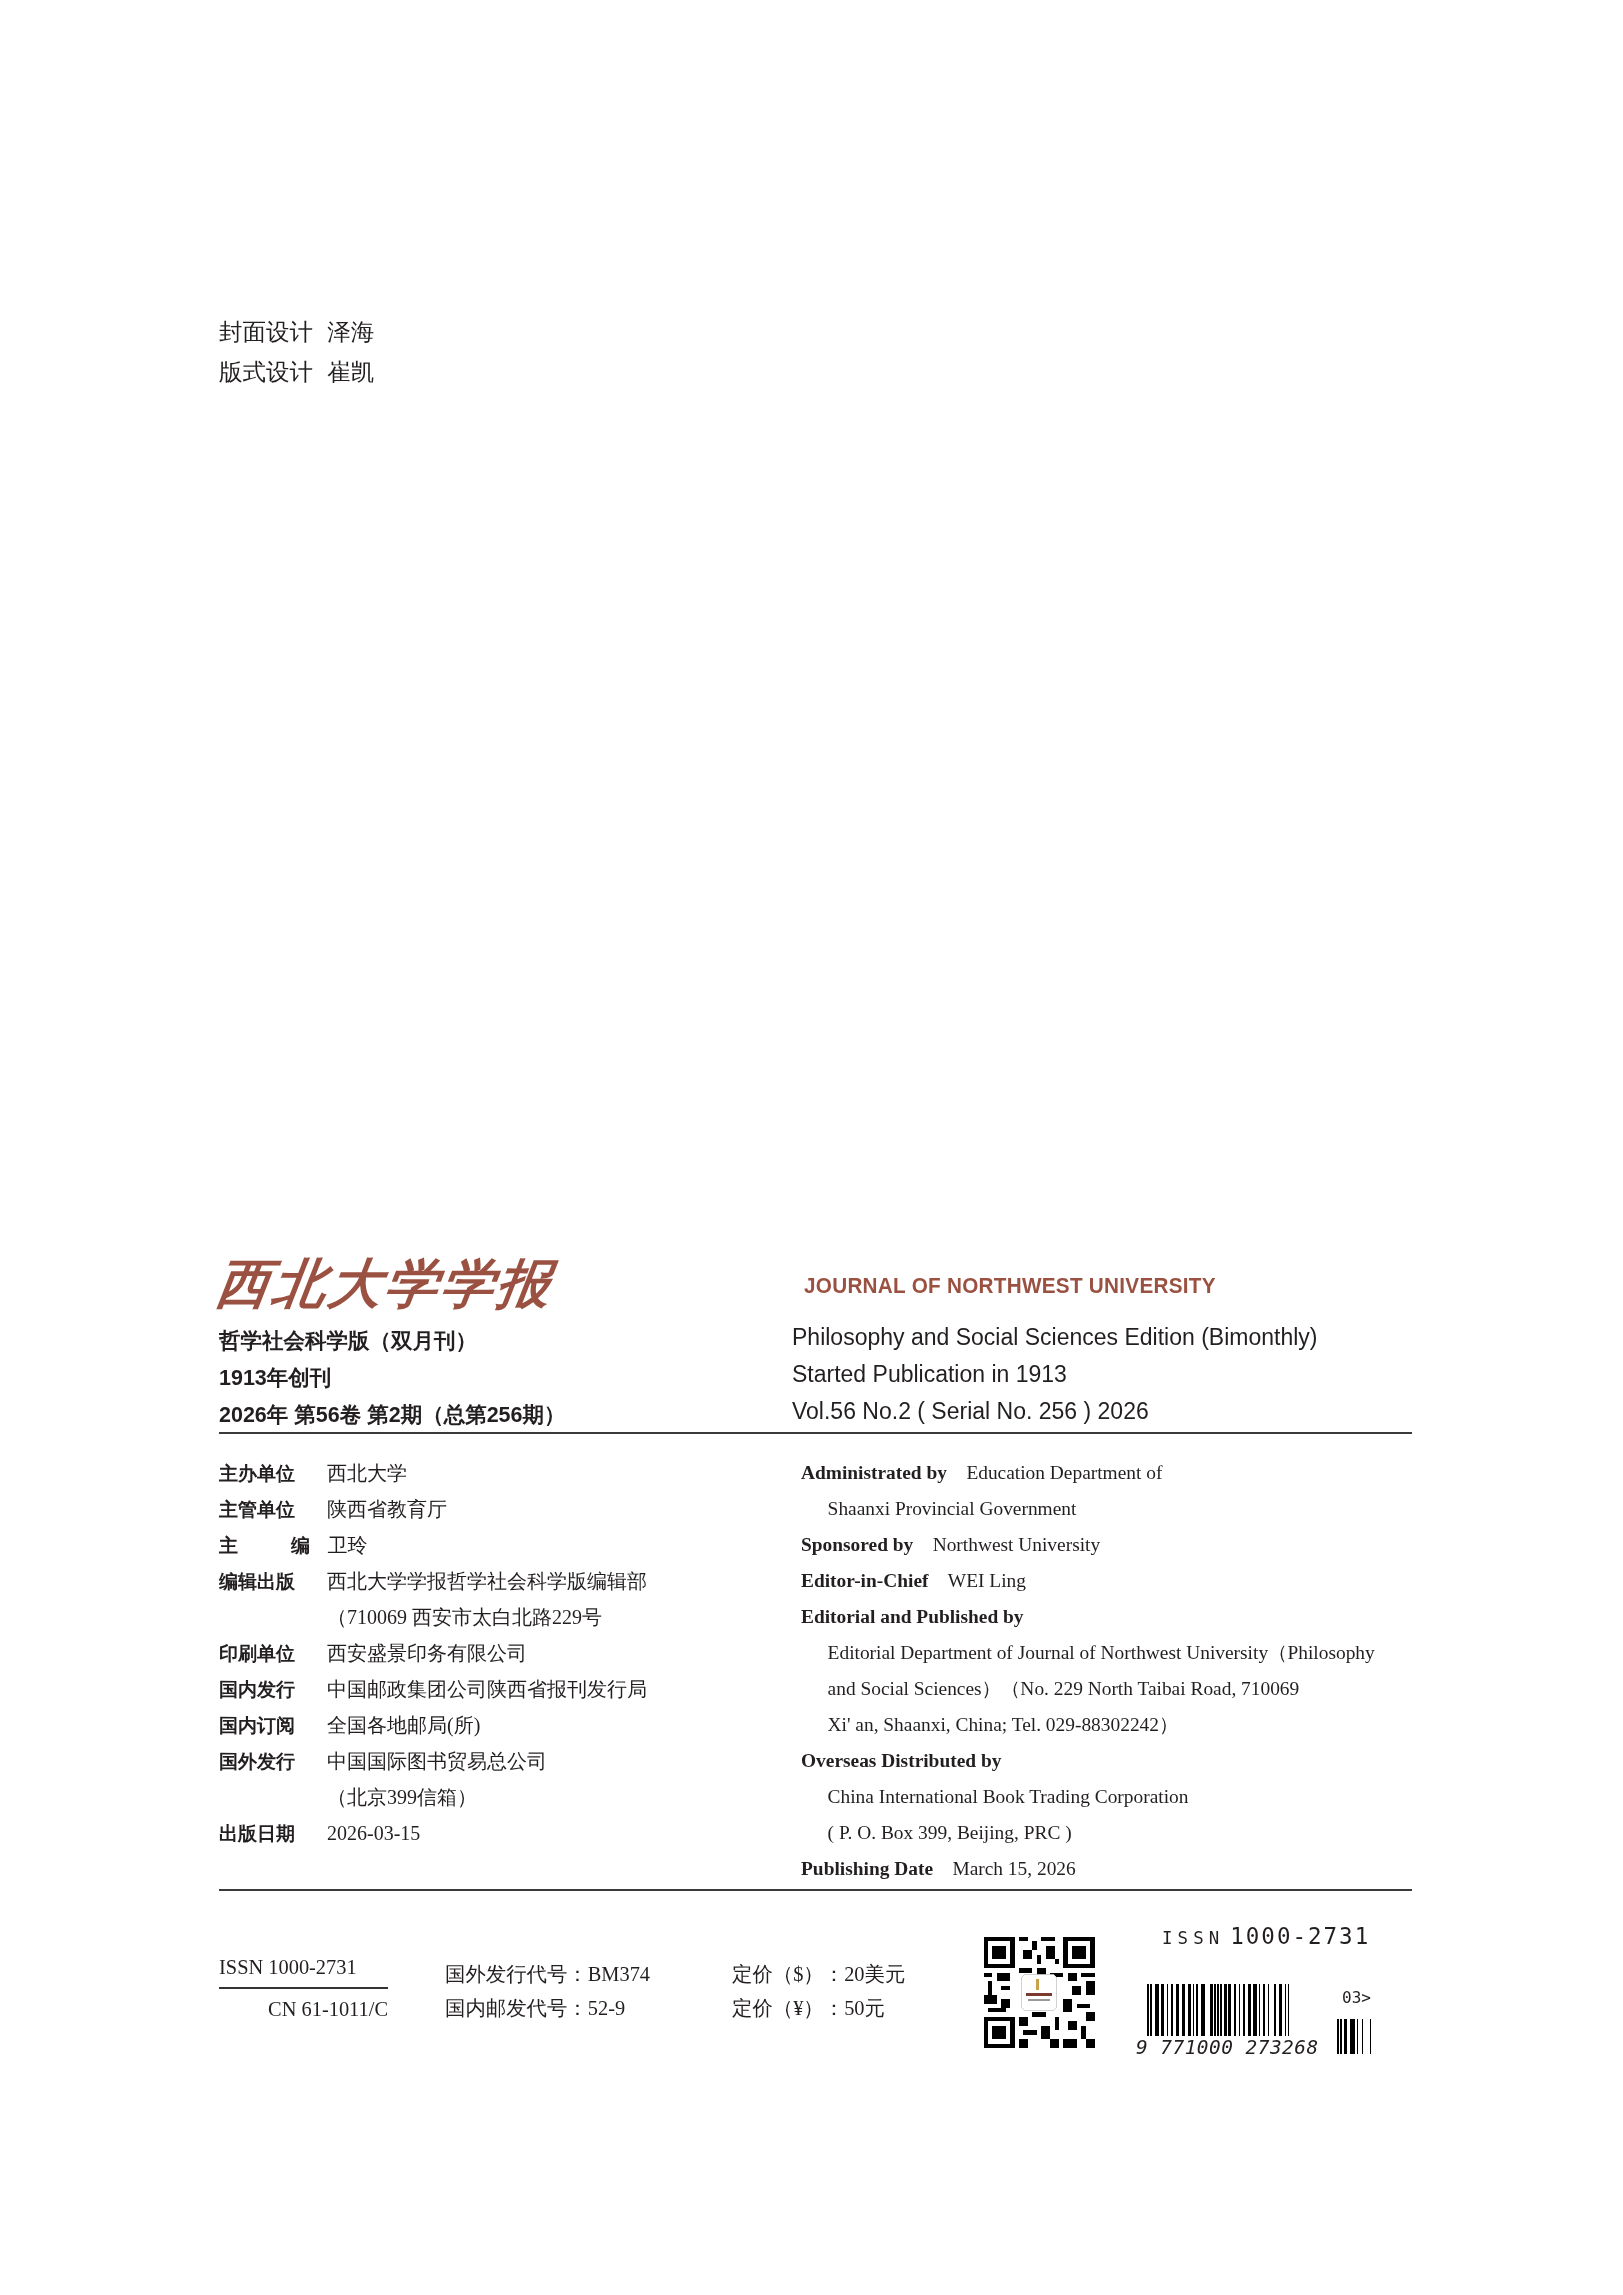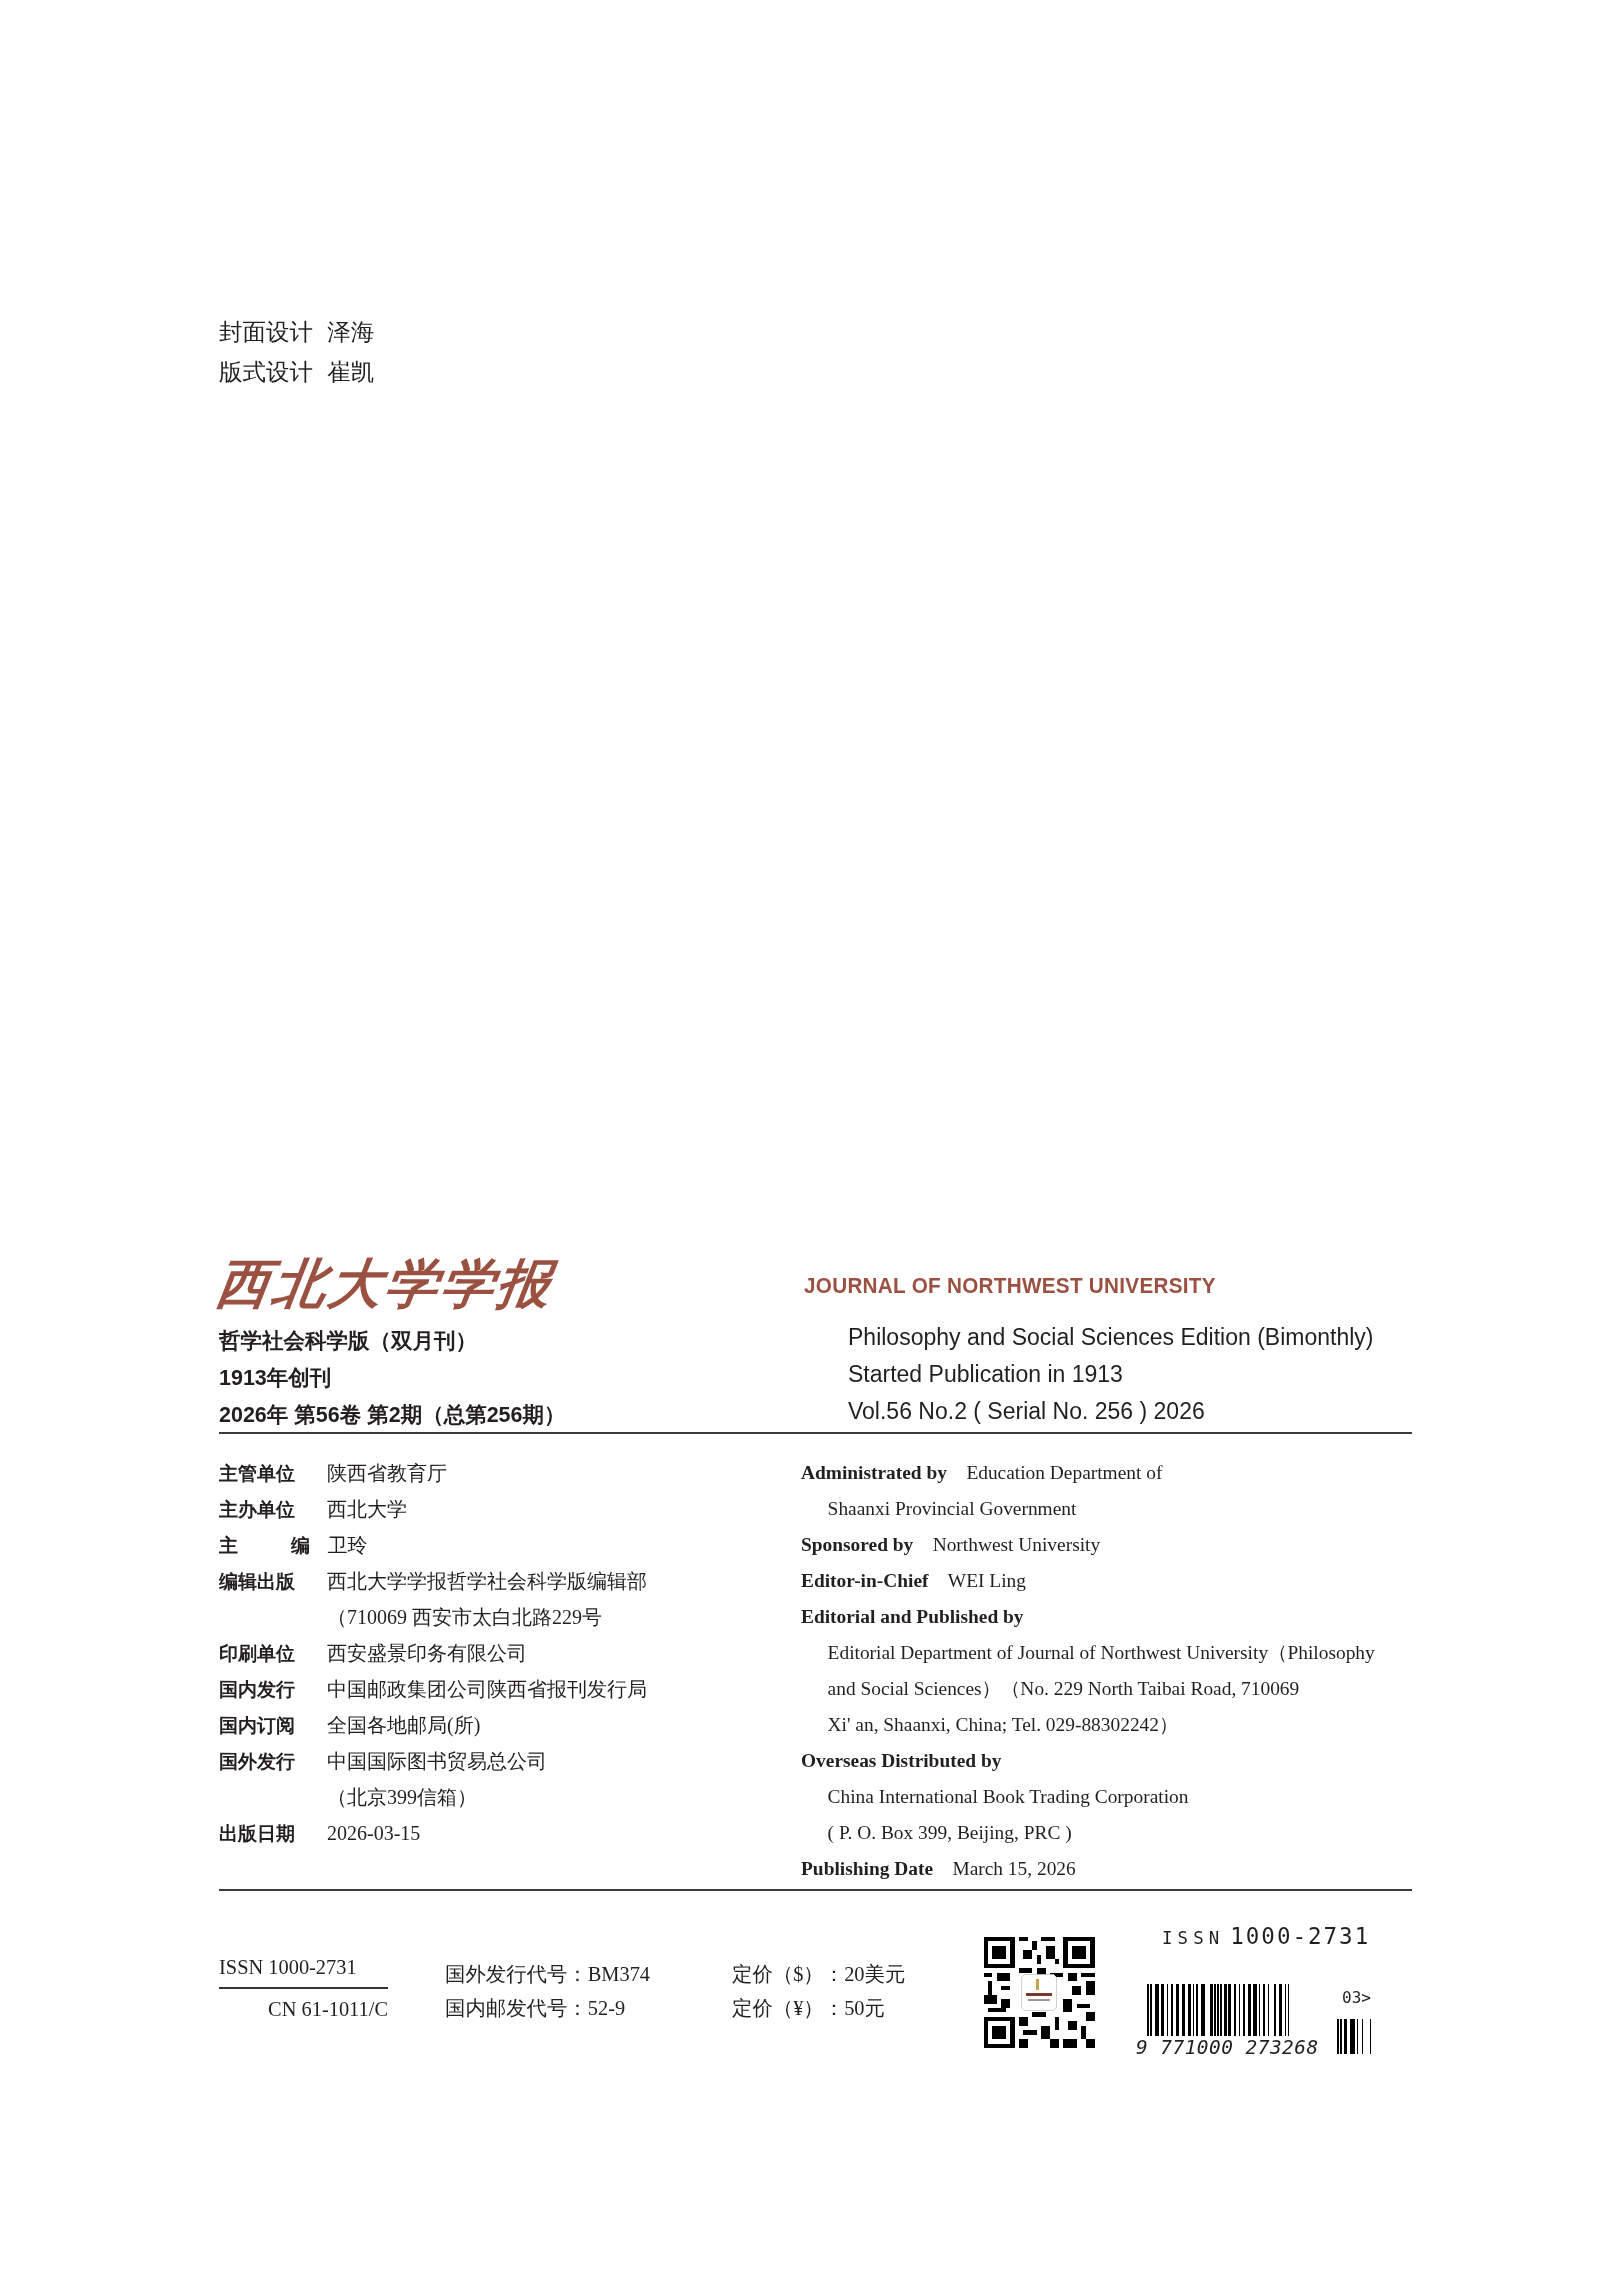--- a/index.html
+++ b/index.html
@@ -9,21 +9,21 @@
     .sans { font-family: "Liberation Sans", "DejaVu Sans", sans-serif; }
 
     
     .credits { left: 219px; top: 312px; font-size: 23.5px; line-height: 40px; }
     .credits .row span { margin-right: 14.3px; }
 
     
     .logo { left: 217px; top: 1255px; font-size: 53px; line-height: 56px; color: var(--accent); font-family: "DejaVu Serif", serif; font-weight: bold; font-style: italic; letter-spacing: 3.1px; transform: skewX(-8deg); }
     .cn-head { left: 219px; top: 1323px; font-size: 21.5px; font-weight: bold; line-height: 37px; }
     .en-title { left: 804px; top: 1273px; font-size: 22.5px; font-weight: bold; color: var(--accent); letter-spacing: 0.3px; transform: scaleX(0.92); transform-origin: left; }
-    .en-head { left: 848px; top: 1319px; font-size: 23px; line-height: 37px; }
+    .en-head { left: 792px; top: 1319px; font-size: 23px; line-height: 37px; }
     .rule { height: 2px; background: #3a3a3a; }
 
     
     .left-col { left: 219px; top: 1455px; font-size: 20px; line-height: 36px; }
     .left-col .line { display: flex; white-space: nowrap; }
     .left-col .lbl { width: 108px; font-family: "DejaVu Sans", sans-serif; font-weight: bold; font-size: 19px; }
     .left-col .lbl.spread { display: flex; justify-content: space-between; width: 91px; margin-right: 17.4px; }
     .left-col .val { font-family: "Liberation Serif", "DejaVu Serif", serif; }
 
     .right-col { left: 801px; top: 1455px; font-size: 19.4px; line-height: 36px; font-family: "Liberation Serif", "DejaVu Serif", serif; white-space: nowrap; }
@@ -70,26 +70,26 @@
 <div class="abs en-head sans">
   <div>Philosophy and Social Sciences Edition (Bimonthly)</div>
   <div>Started Publication in 1913</div>
   <div>Vol.56 No.2 ( Serial No. 256 ) 2026</div>
 </div>
 
 <div class="abs rule" style="left:219px; top:1432px; width:1193px;"></div>
 
 <div class="abs left-col">
   <div class="line">
+      <span class="lbl">主办单位</span>
+      <span class="val">西北大学</span>
+    </div>
+  <div class="line">
       <span class="lbl">主管单位</span>
       <span class="val">陕西省教育厅</span>
-    </div>
-  <div class="line">
-      <span class="lbl">主办单位</span>
-      <span class="val">西北大学</span>
     </div>
   <div class="line">
       <span class="lbl spread">
         <span>主</span>
         <span>编</span>
       </span>
       <span class="val">卫玲</span>
     </div>
   <div class="line">
       <span class="lbl">编辑出版</span>

